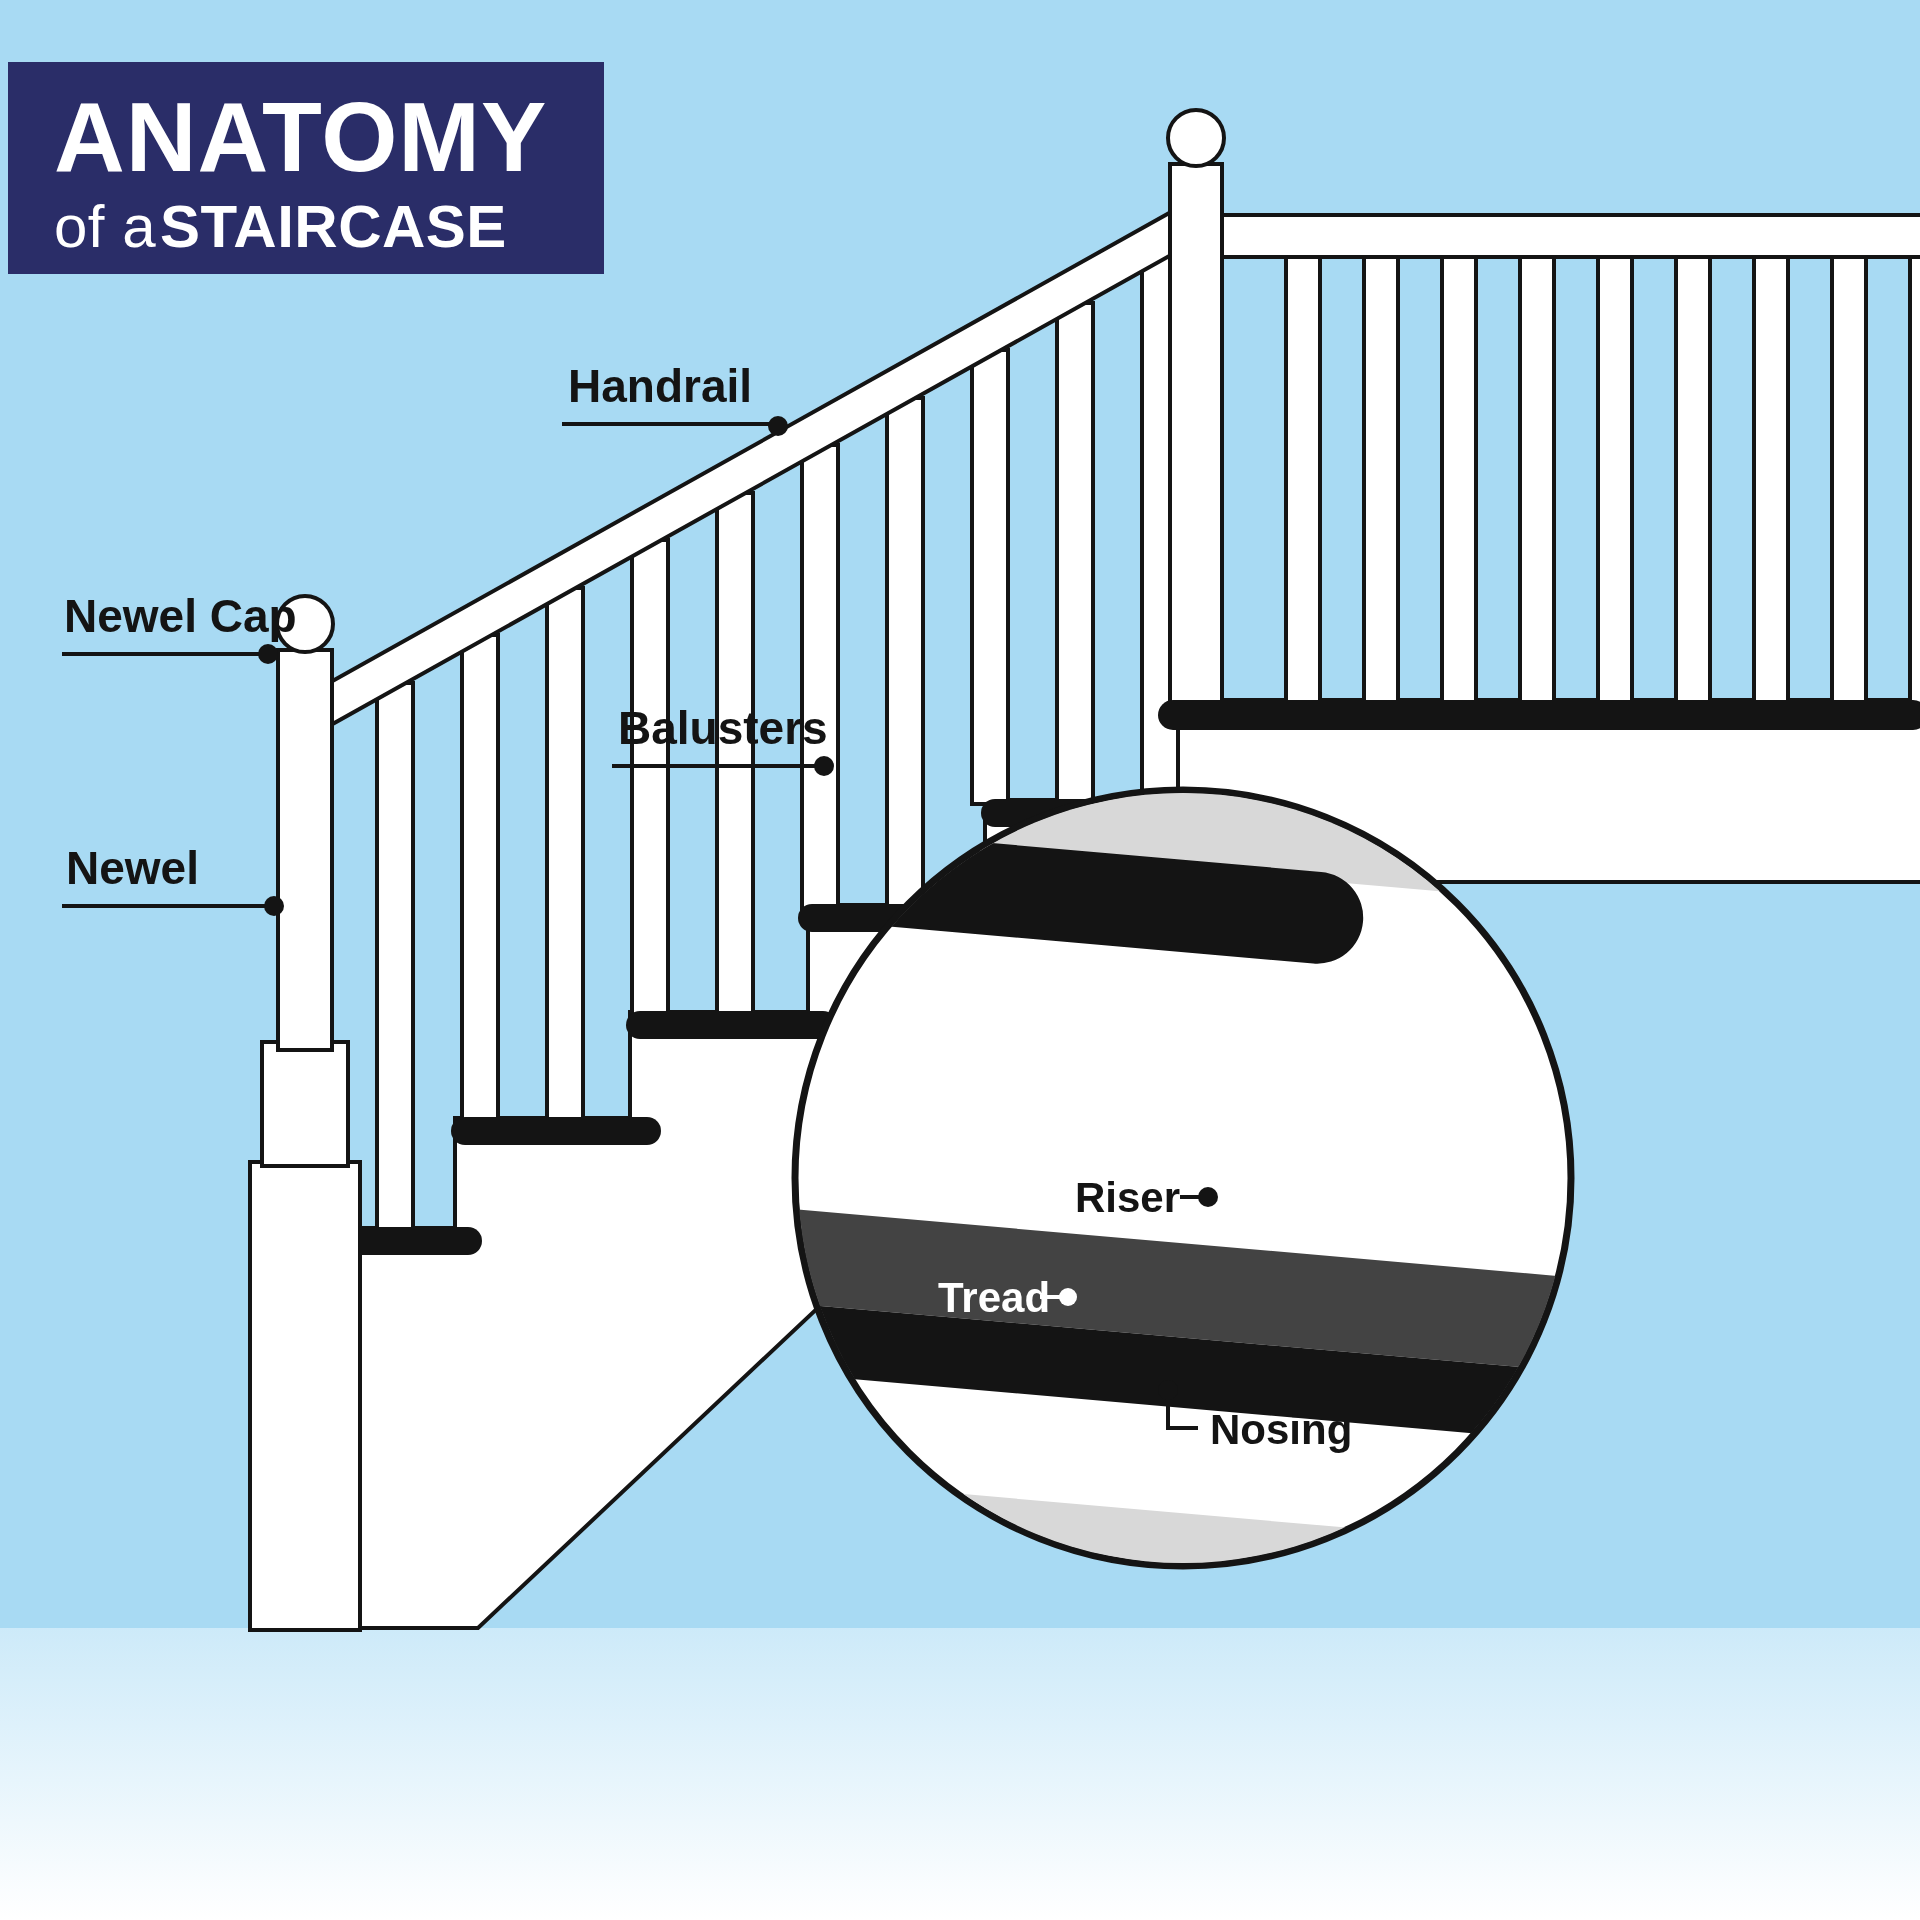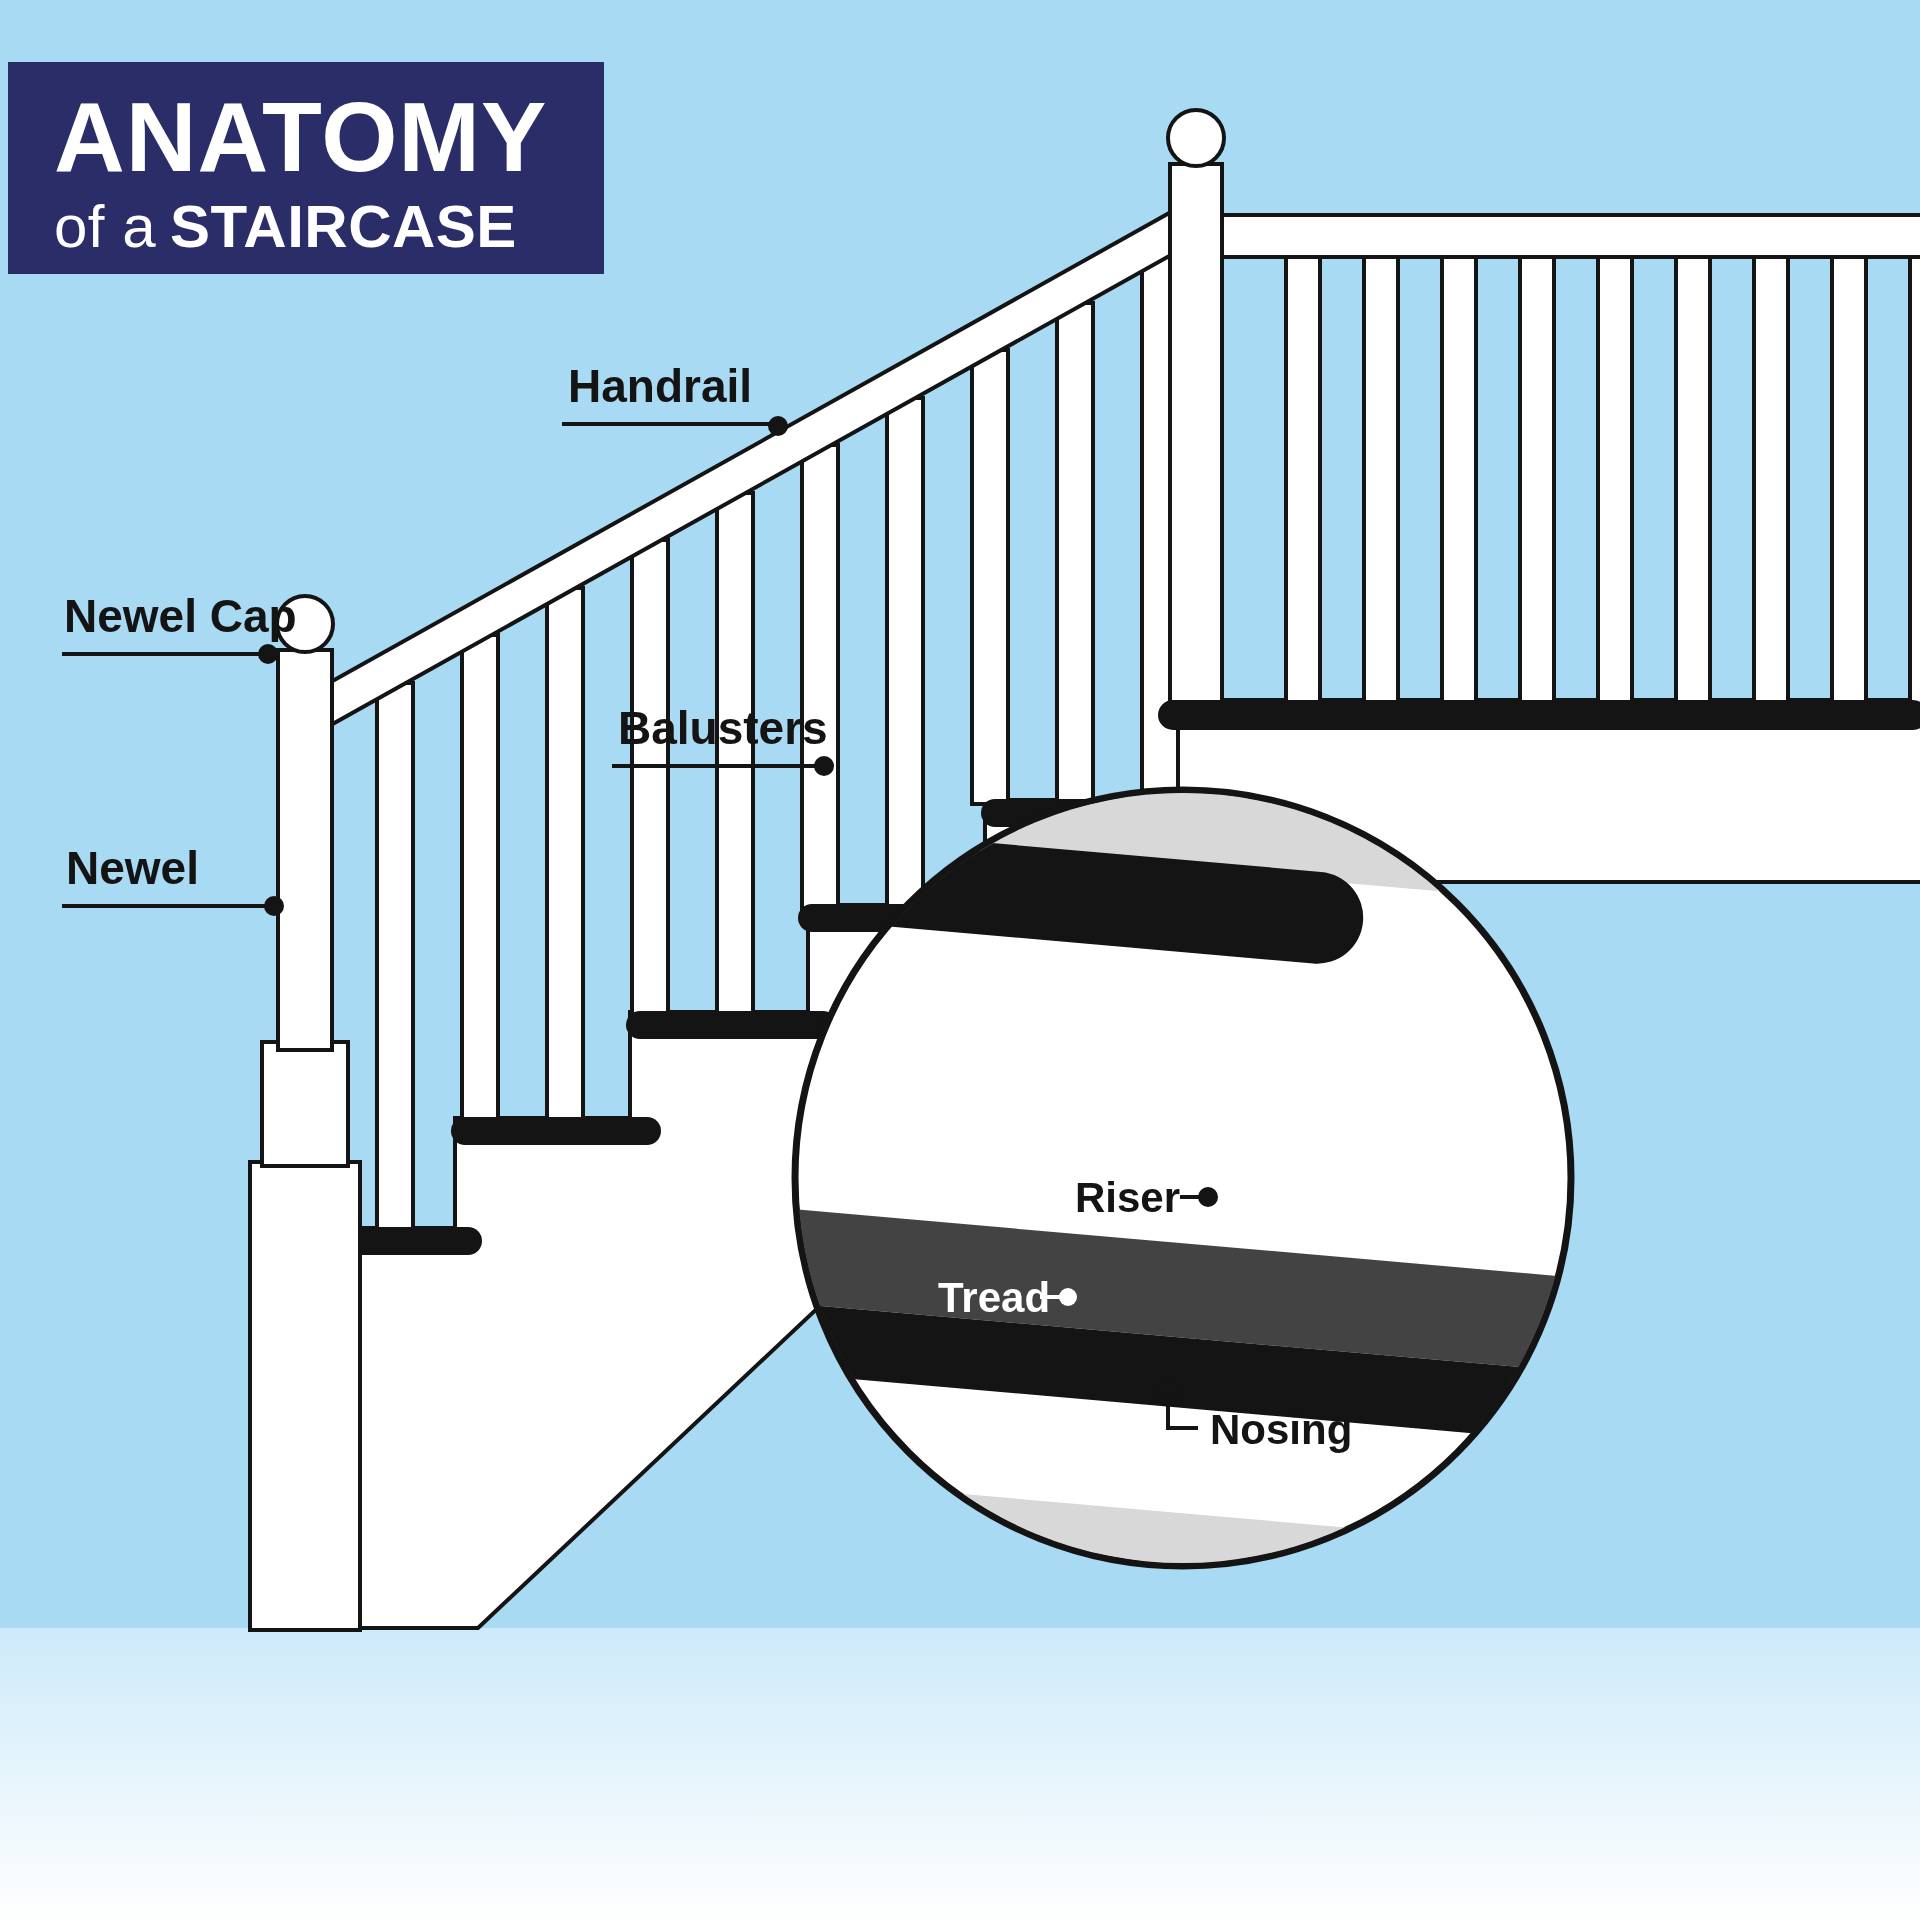--- a/index.html
+++ b/index.html
@@ -33,21 +33,21 @@
     background:var(--title-box,#2a2d68);
     color:var(--title-text,#ffffff);
     padding:26px 30px 8px 46px;
   }
   .title-line1{
     font-size:98px;font-weight:700;letter-spacing:1px;line-height:1.0;
   }
   .title-line2{
     font-size:60px;font-weight:400;margin-top:6px;letter-spacing:0.5px;
   }
-  .title-line2 .bold{font-weight:700;margin-left:14px;}
+  .title-line2 .bold{font-weight:700;margin-left:4px;}
 </style>
 </head>
 <body>
 
 <div class="canvas">
 
   <svg width="1920" height="1920" viewBox="0 0 1920 1920">
     <defs>
       <linearGradient id="floorGrad" x1="0" y1="0" x2="0" y2="1">
         <stop offset="0" stop-color="#cdeaf9"></stop>

